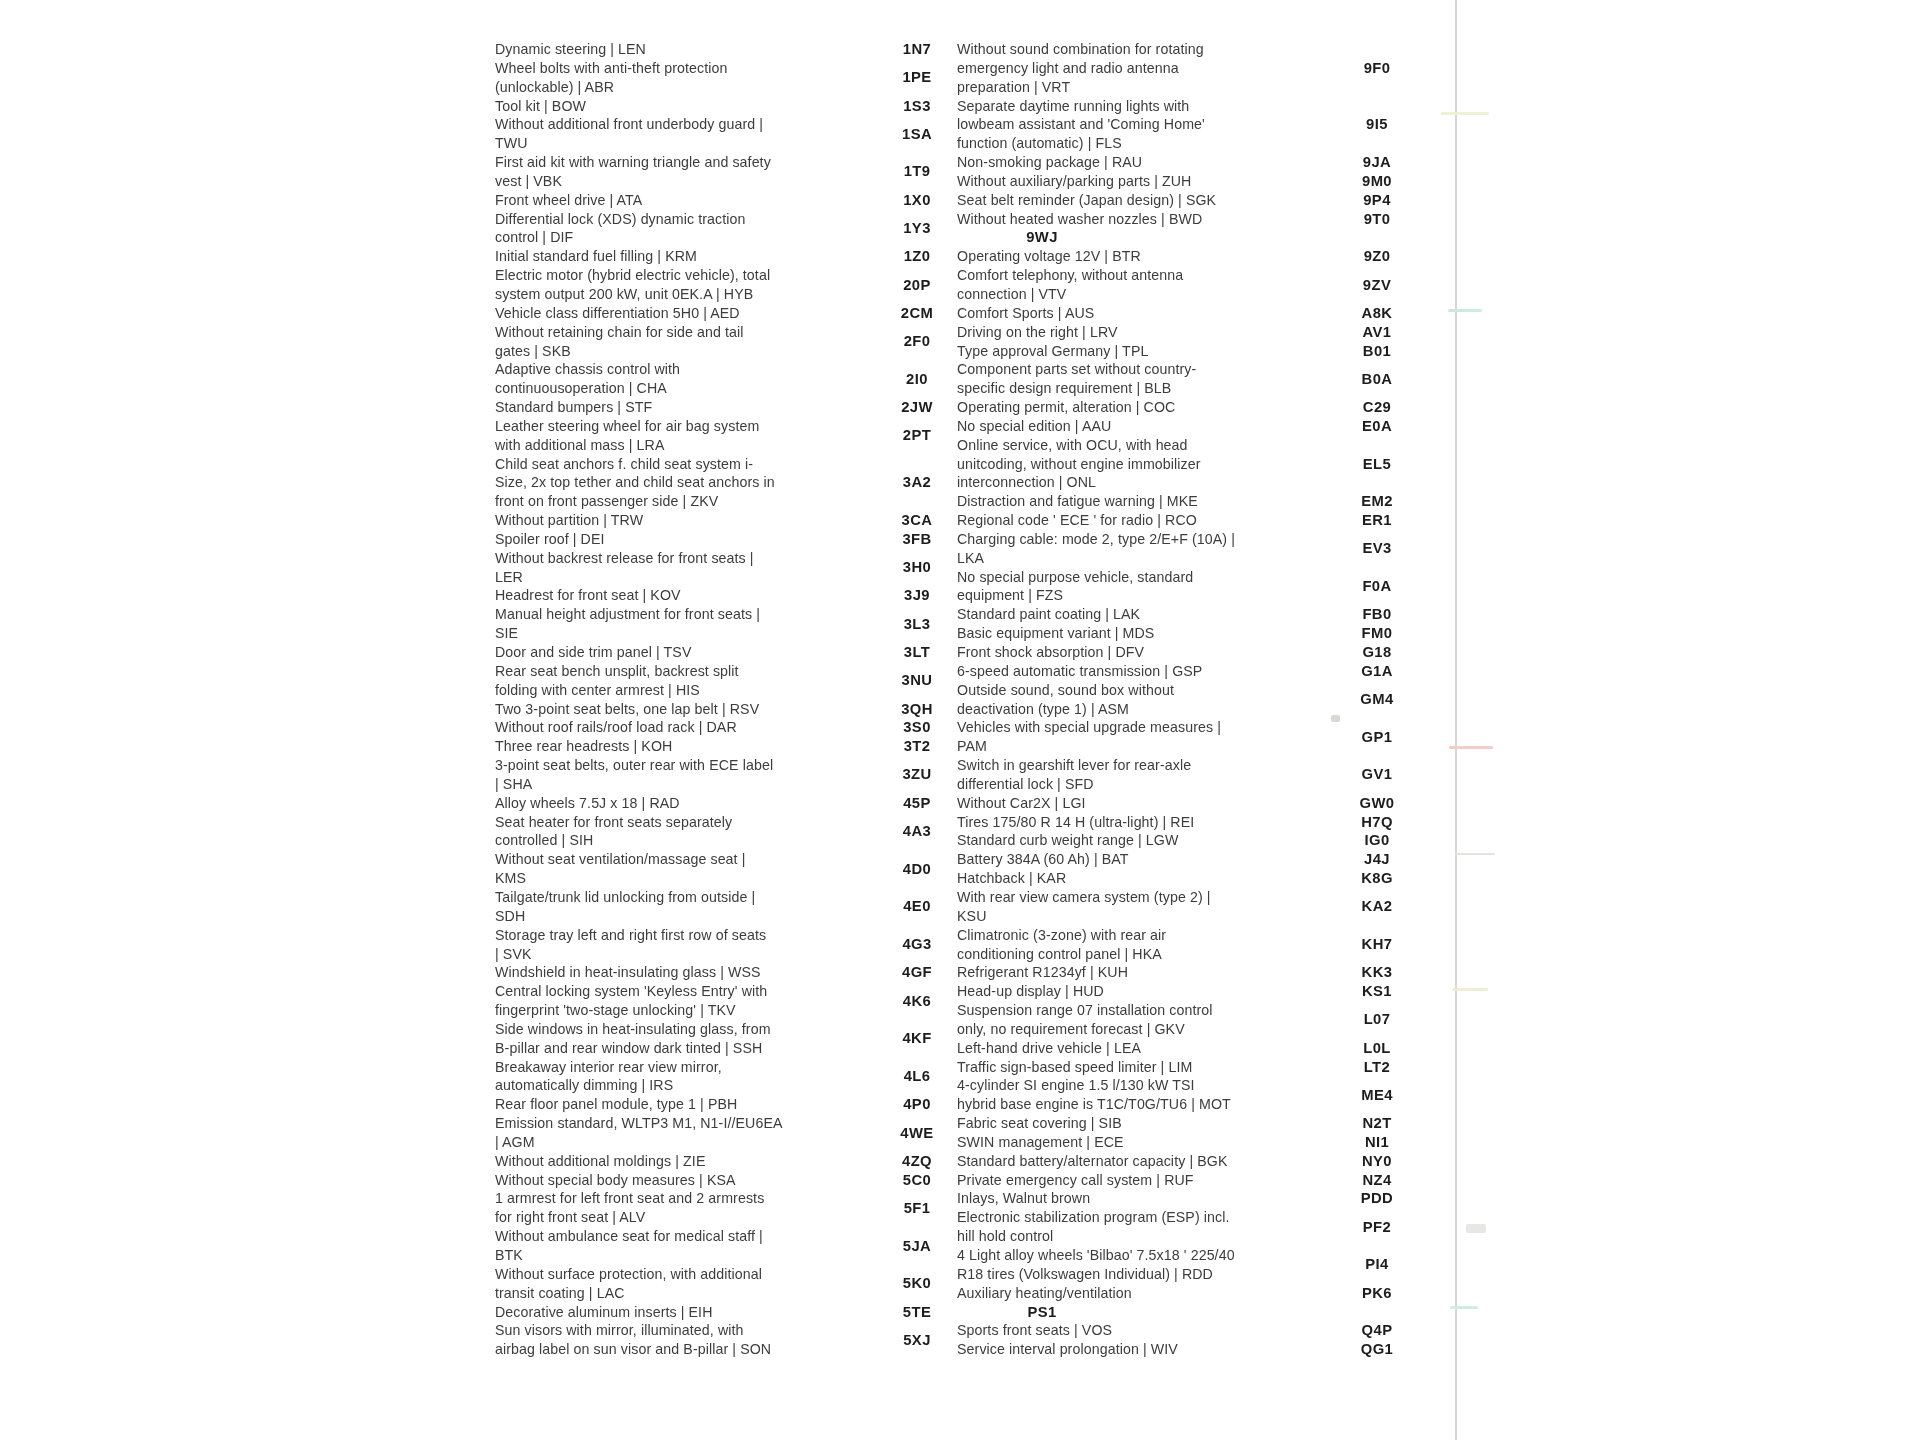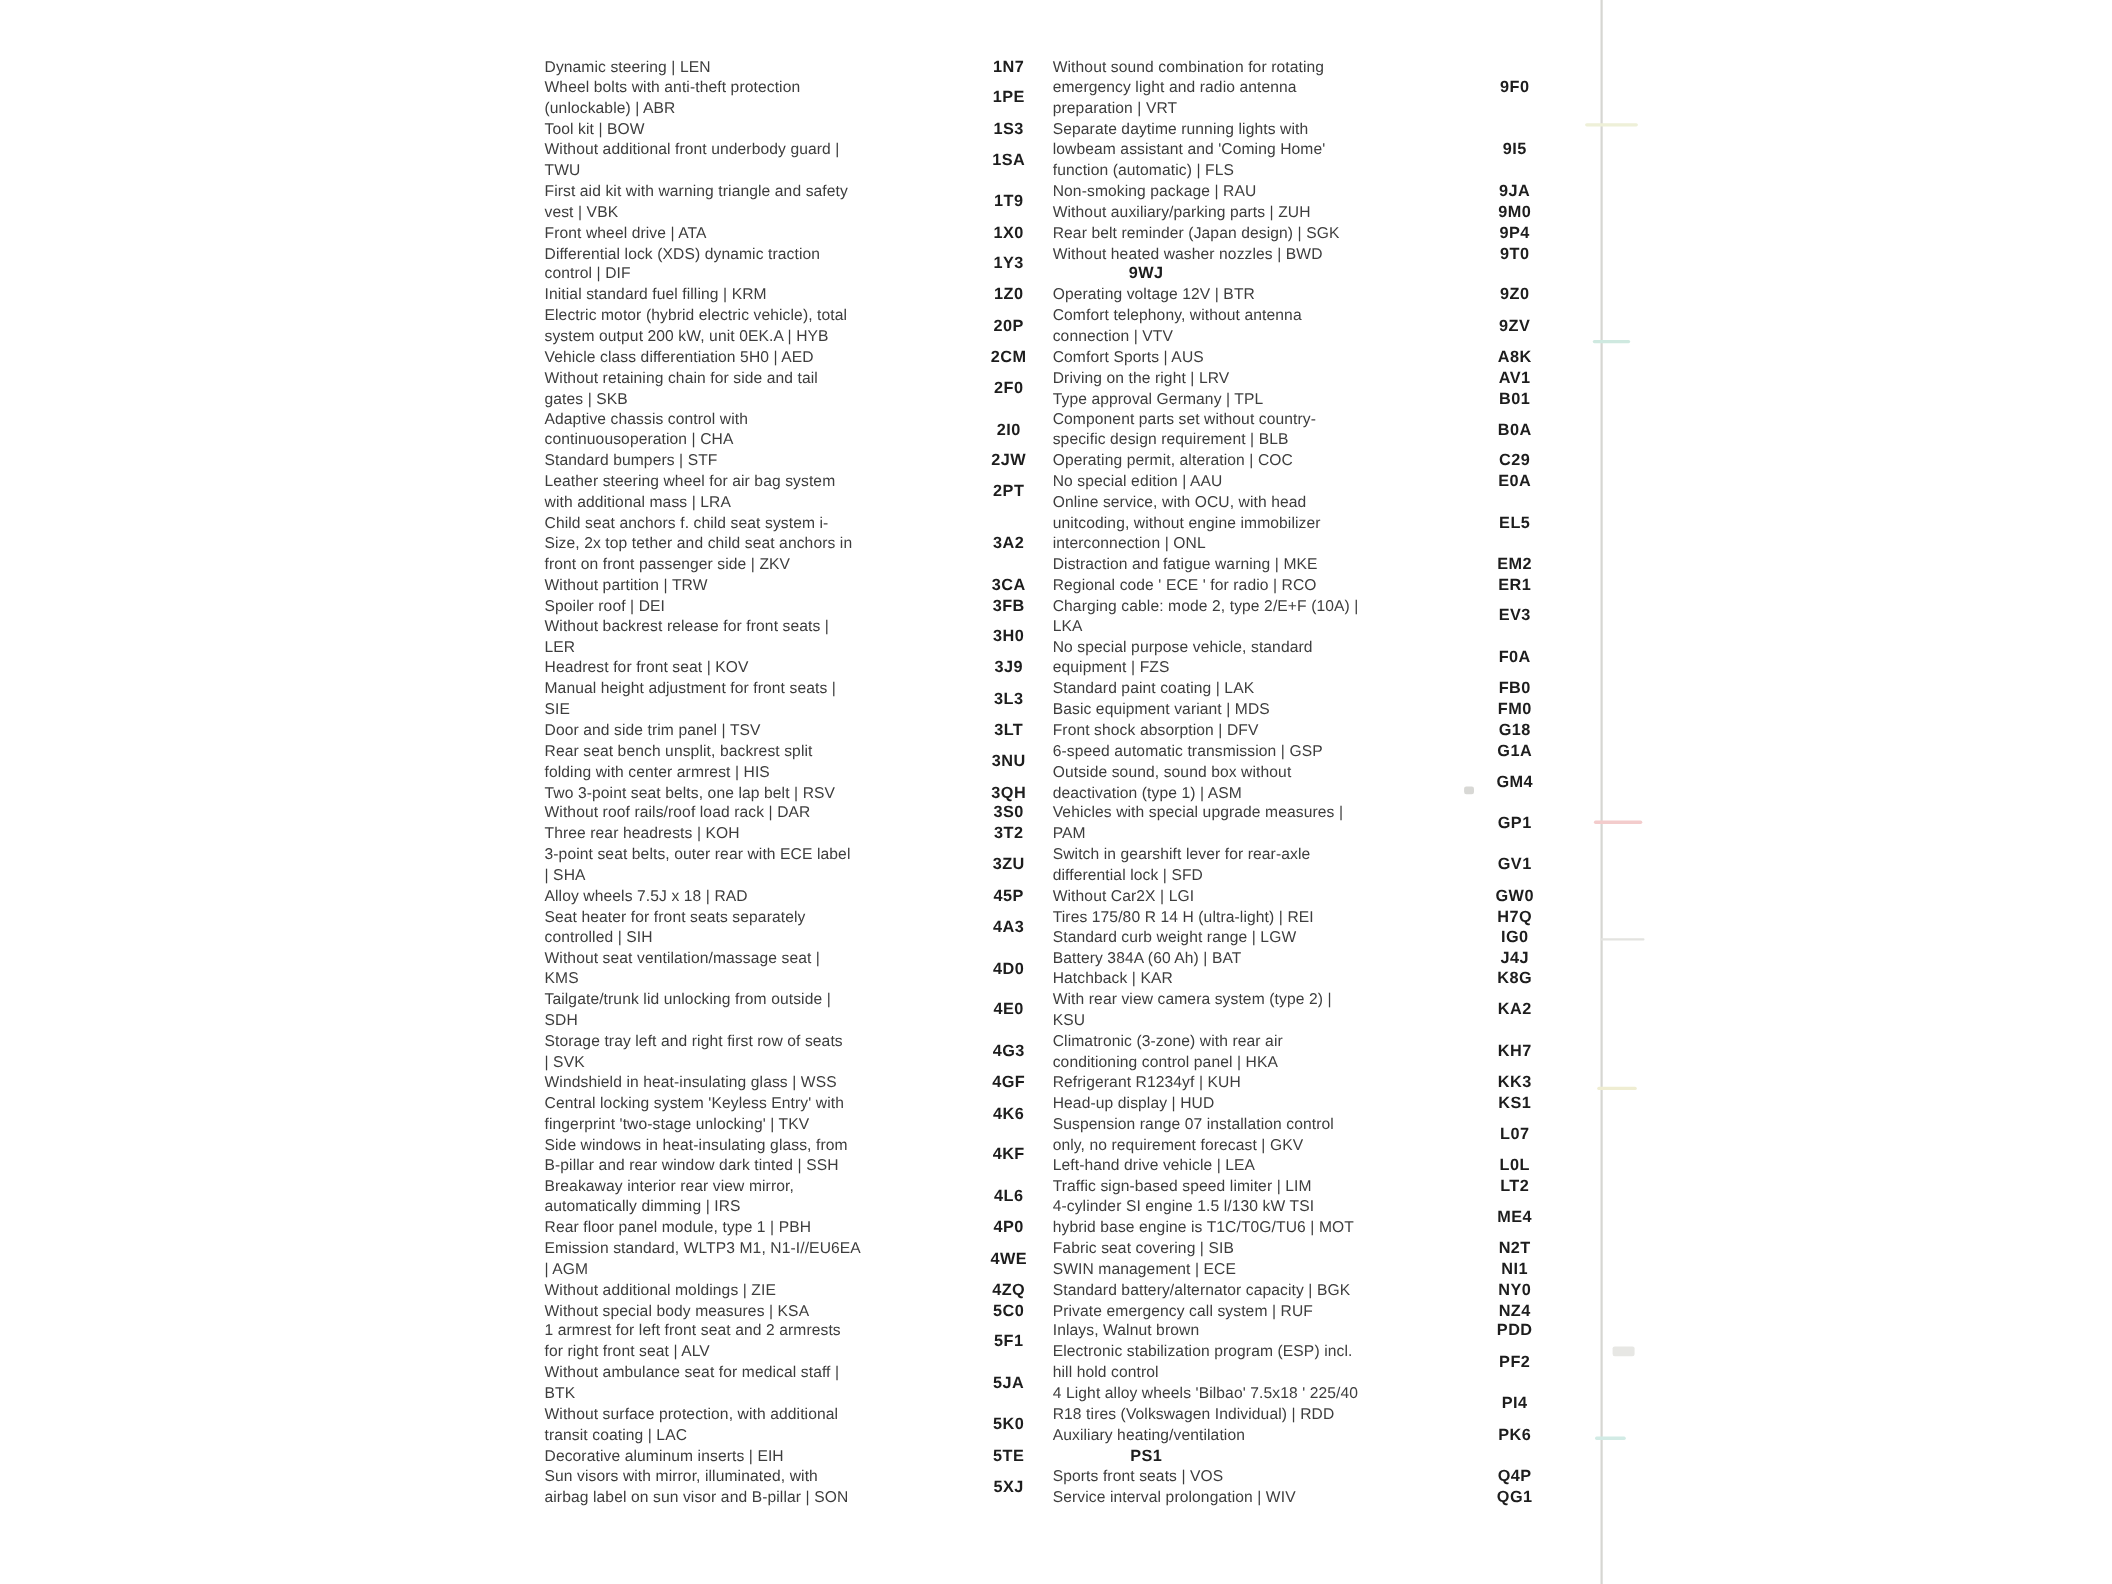--- a/index.html
+++ b/index.html
@@ -4,21 +4,21 @@
 <style>
   html,body{margin:0;padding:0;}
   body{
     width:1920px;height:1440px;
     background:#ffffff;
     overflow:hidden;
     font-family:"Liberation Sans","DejaVu Sans",sans-serif;
     position:relative;
   }
   .page{position:absolute;inset:0;background:#ffffff;}
-  .pane{position:absolute;top:52px;}
+  .pane{position:absolute;top:40px;}
   #pane-left{left:495px;}
   #pane-right{left:957px;}
   .row{display:flex;align-items:stretch;}
   .desc{flex:none;}
   #pane-left .desc{width:322px;}
   #pane-right .desc{width:335px;}
   .line{
     white-space:nowrap;
     font-size:14.2px;
     line-height:18.85px;
@@ -361,21 +361,21 @@
         <div class="codecell">9JA</div>
       </div>
       <div class="row">
         <div class="desc">
           <div class="line">Without auxiliary/parking parts | ZUH</div>
         </div>
         <div class="codecell">9M0</div>
       </div>
       <div class="row">
         <div class="desc">
-          <div class="line">Rear belt reminder (Japan design) | SGK</div>
+          <div class="line">Seat belt reminder (Japan design) | SGK</div>
         </div>
         <div class="codecell">9P4</div>
       </div>
       <div class="row">
         <div class="desc">
           <div class="line">Without heated washer nozzles | BWD</div>
         </div>
         <div class="codecell">9T0</div>
       </div>
       <div class="row">

